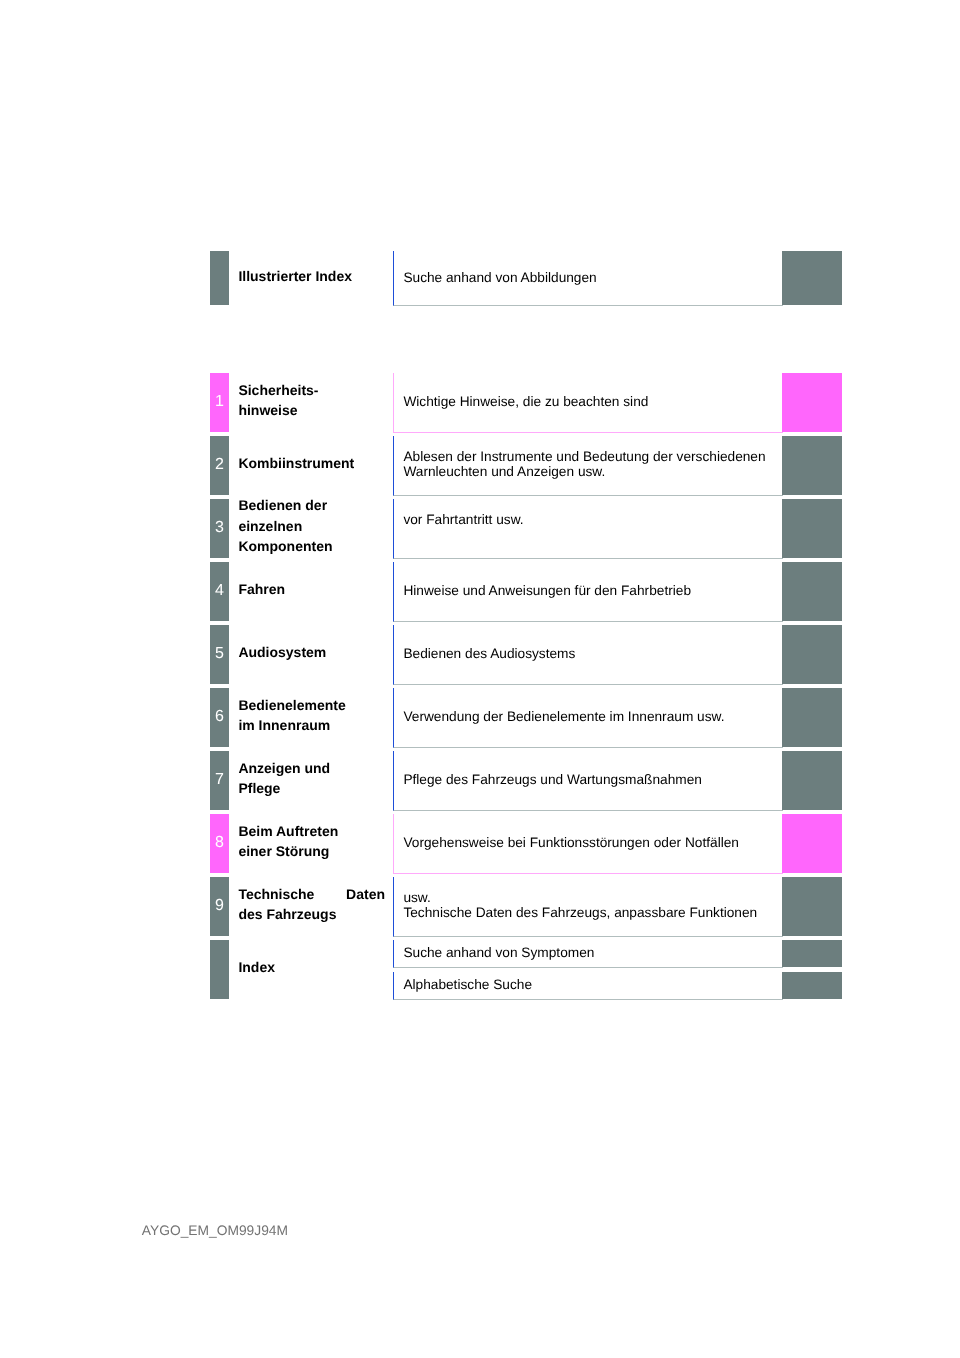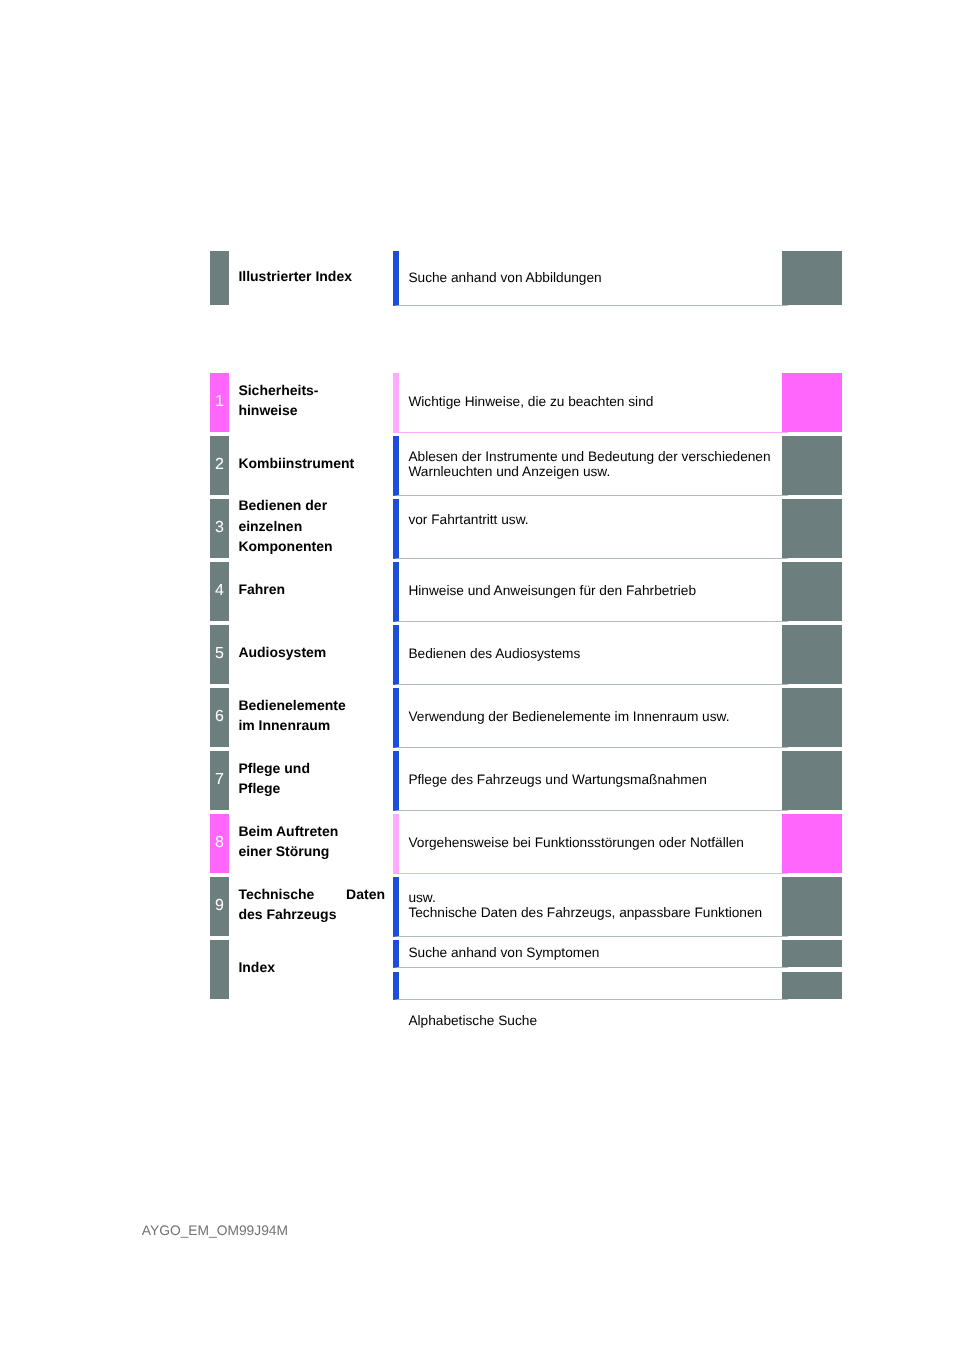--- a/index.html
+++ b/index.html
@@ -17,21 +17,21 @@
 
   .tab{position:absolute;left:210px;width:19px;
        color:#ffffff;font-size:16px;text-align:center;
        background:#6c7e7e;}
 
   .title{position:absolute;left:238.4px;width:146.6px;
          font-weight:bold;font-size:14px;line-height:20.3px;color:#000000;}
   .title > span{display:block;}
 
   .desc{position:absolute;left:393px;width:389px;
-        border-left:6px solid #1d4ed8;border-bottom:1px solid #b2bebe;
+        border-left:1px solid #1d4ed8;border-bottom:1px solid #b2bebe;
         box-sizing:content-box;
         font-size:13.7px;line-height:15px;color:#000000;}
   .desc .txt{position:absolute;left:9.4px;}
   .desc .txt > span{display:block;white-space:pre;}
 
   .endblock{position:absolute;left:782px;width:60px;background:#6c7e7e;}
 
   .magenta .tab,.magenta .endblock{background:#ff66fc;}
   .magenta .desc{border-left-color:#ffaafb;border-bottom-color:#ffaafb;}
 
@@ -143,21 +143,21 @@
         <div class="txt" style="top: 21.05px;">
           <span>Verwendung der Bedienelemente im Innenraum usw.</span>
         </div>
       </div>
       <div class="endblock" style="top: 687.7px; height: 58.9px;"></div>
     </div>
 
     <div class="toc-row">
       <div class="tab" style="top: 750.7px; height: 58.9px; line-height: 58.9px;">7</div>
       <div class="title" style="top: 757.55px;">
-        <span>Pflege und</span>
+        <span>Anzeigen und</span>
         <span>Pflege</span>
       </div>
       <div class="desc" style="top: 750.7px; height: 58.9px;">
         <div class="txt" style="top: 21.05px;">
           <span>Pflege des Fahrzeugs und Wartungsmaßnahmen</span>
         </div>
       </div>
       <div class="endblock" style="top: 750.7px; height: 58.9px;"></div>
     </div>
 
@@ -195,21 +195,21 @@
       <div class="title" style="top: 956.9px;">
         <span>Index</span>
       </div>
       <div class="desc sub0" style="top: 939.7px; height: 27.4px;">
         <div class="txt" style="top: 5.3px;">
           <span>Suche anhand von Symptomen</span>
         </div>
       </div>
       <div class="endblock sub0" style="top: 939.7px; height: 27.4px;"></div>
       <div class="desc sub1" style="top: 971.7px; height: 27.4px;">
-        <div class="txt" style="top: 5.3px; margin-top: 36px;">
+        <div class="txt" style="top: 5.3px;">
           <span>Alphabetische Suche</span>
         </div>
       </div>
       <div class="endblock sub1" style="top: 971.7px; height: 27.4px;"></div>
     </div>
 
   </div>
 
   <div class="footer-code">AYGO_EM_OM99J94M</div>
 

